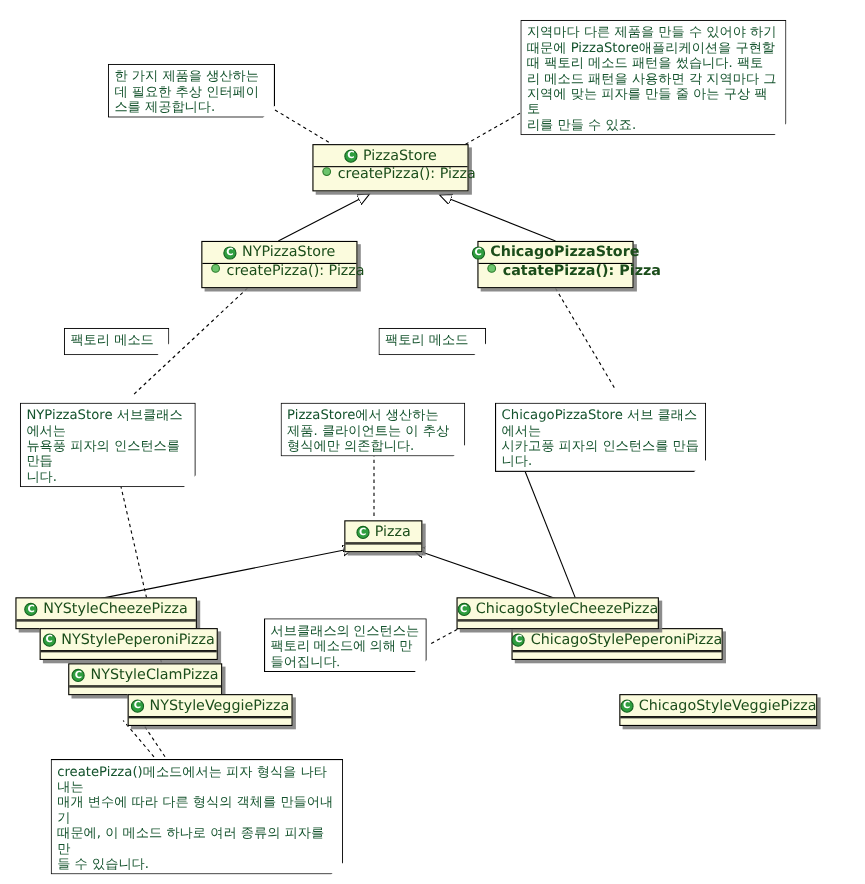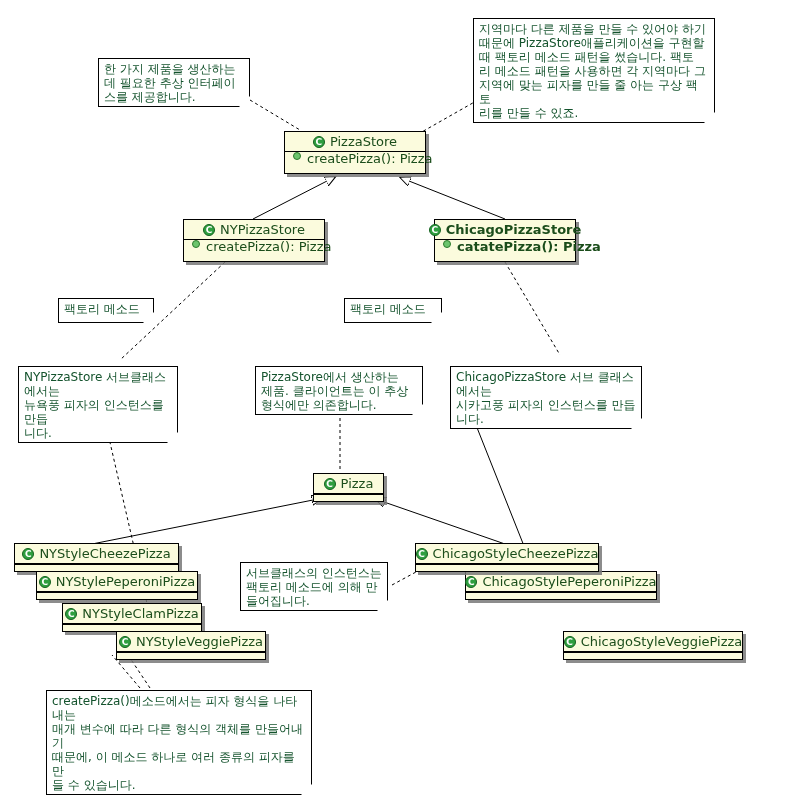--- a/index.html
+++ b/index.html
@@ -191,21 +191,21 @@
 뉴욕풍 피자의 인스턴스를 만듭
 니다.</div>
 
   <div class="uml-note" style="left:255px; top:366px; width:168px;">PizzaStore에서 생산하는
 제품. 클라이언트는 이 추상
 형식에만 의존합니다.</div>
 
   <div class="uml-note" style="left:450px; top:366px; width:192px;">ChicagoPizzaStore 서브 클래스에서는
 시카고풍 피자의 인스턴스를 만듭니다.</div>
 
-  <div class="uml-note" style="left:240px; top:562px; width:148px;">서브클래스의 인스턴스는
+  <div class="uml-note" style="left:240px; top:562px; width:148px;font-family:Liberation Serif, serif;">서브클래스의 인스턴스는
 팩토리 메소드에 의해 만
 들어집니다.</div>
 
   <div class="uml-note" style="left:46px; top:690px; width:266px;">createPizza()메소드에서는 피자 형식을 나타내는
 매개 변수에 따라 다른 형식의 객체를 만들어내기
 때문에, 이 메소드 하나로 여러 종류의 피자를 만
 들 수 있습니다.</div>
 
   <div class="uml-class" style="left:284px; top:131px; width:142px;">
     <div class="name-row">

